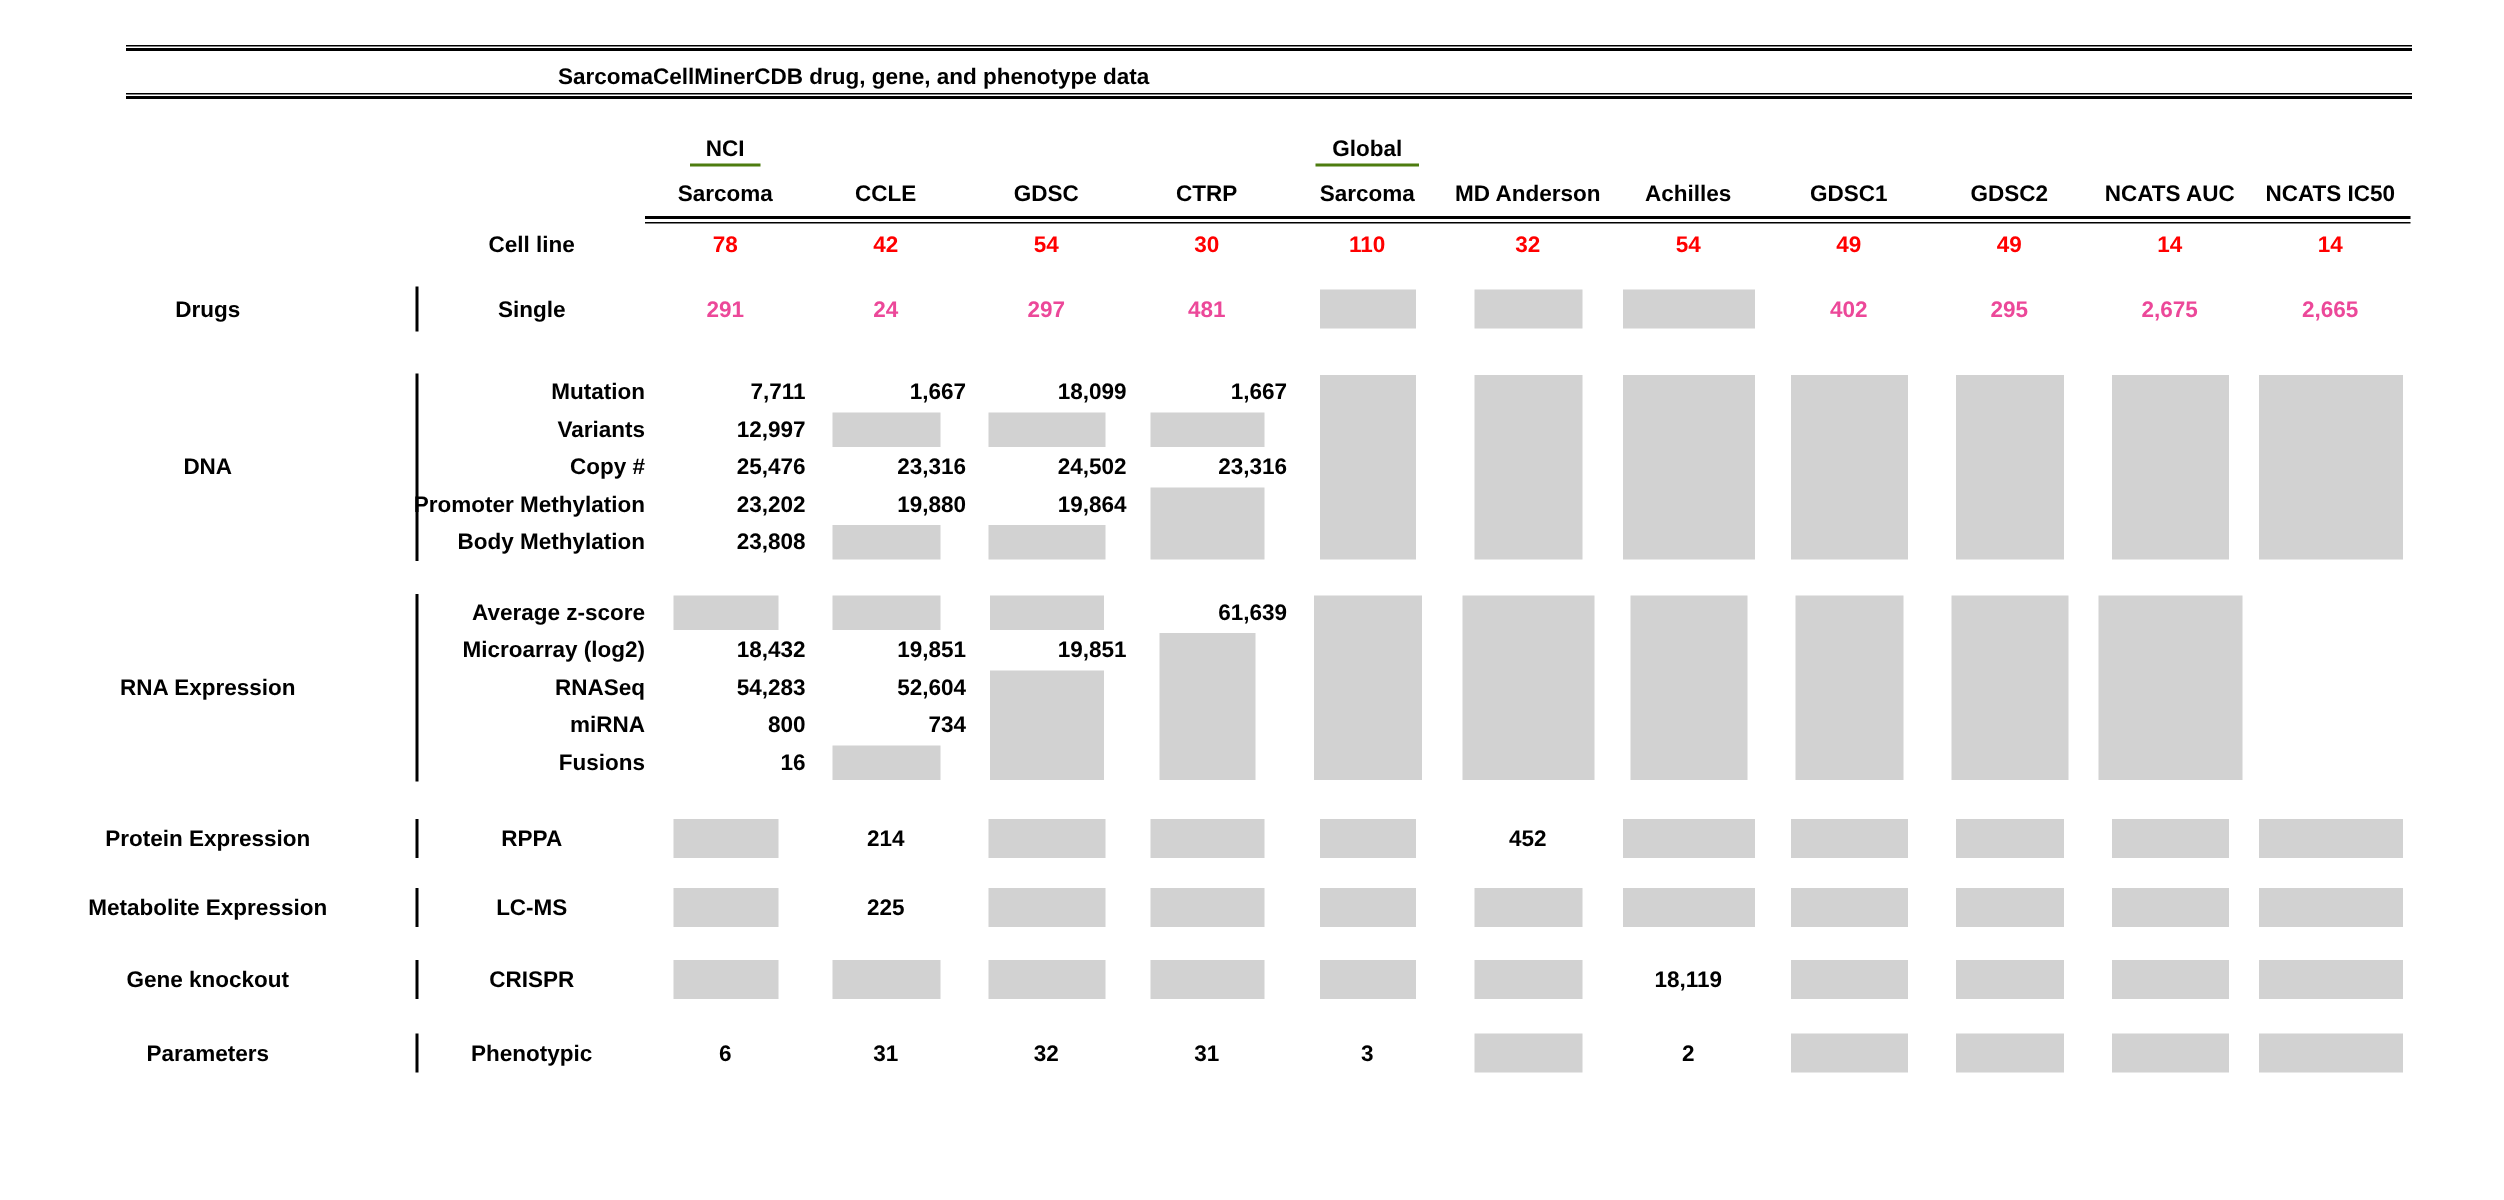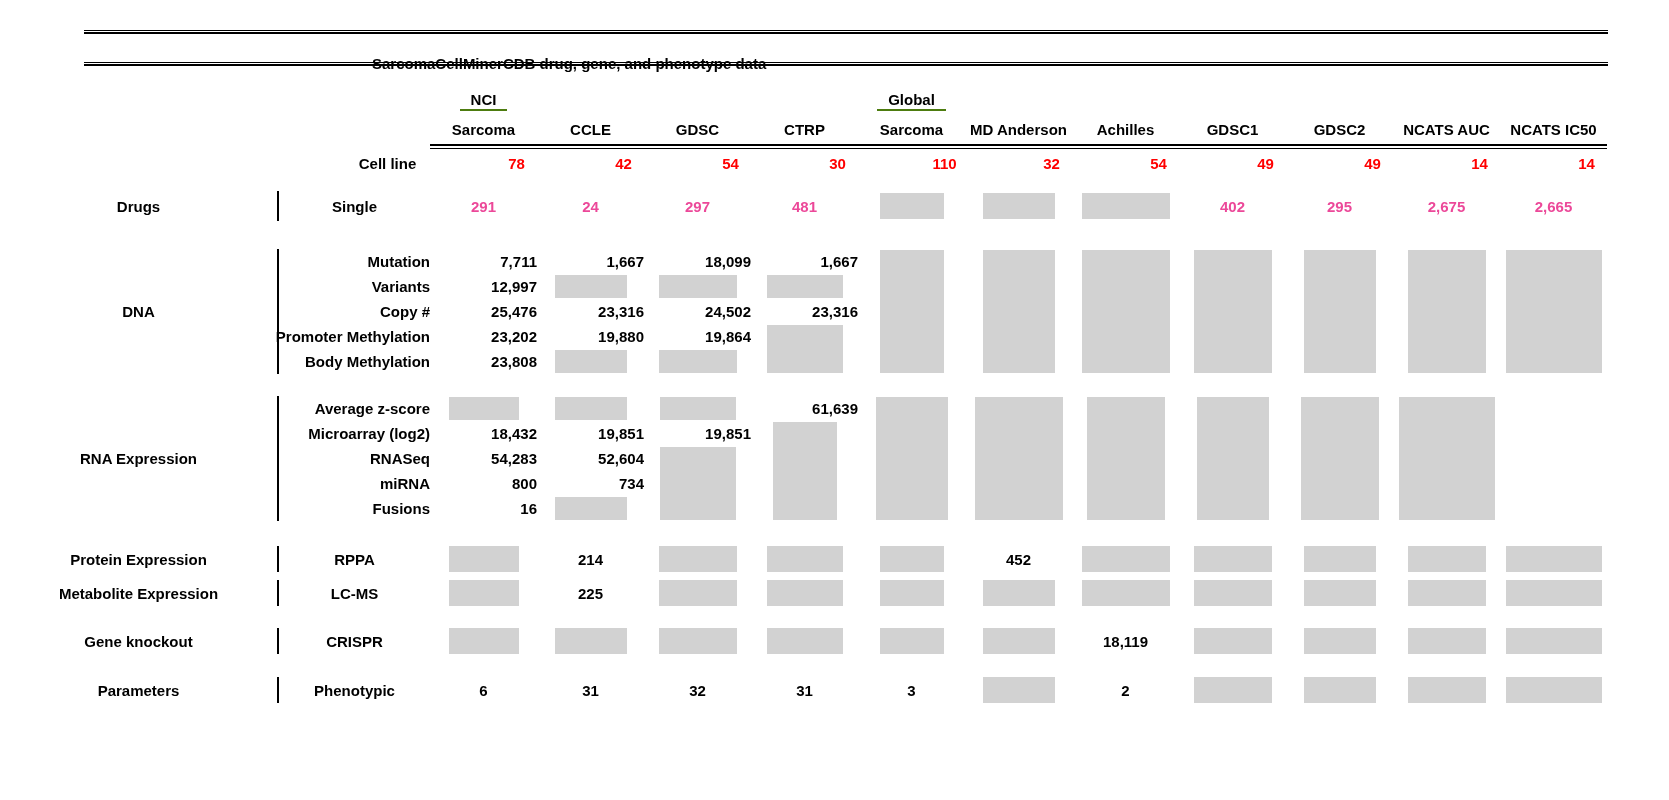--- a/index.html
+++ b/index.html
@@ -3,21 +3,21 @@
 <meta charset="utf-8">
 <style>
   html,body{margin:0;padding:0;background:#fff;}
   .page{position:relative;width:1669px;height:800px;background:#fff;overflow:hidden;
         font-family:"Liberation Sans",sans-serif;font-weight:bold;color:#000;font-size:15px;}
   
   .trule{margin-left:84px;width:1524px;height:1px;border-top:1px solid #000;border-bottom:2px solid #000;margin-top:30px;}
   .trule2{margin-left:84px;width:1524px;height:1px;border-top:1px solid #000;border-bottom:2px solid #000;}
   .drule{margin-left:430px;width:1177px;height:2px;border-top:2px solid #000;border-bottom:1px solid #000;}
   .title-band{position:relative;height:28px;}
-  .title-band span{position:absolute;left:372px;top:16px;line-height:28px;font-size:15px;white-space:nowrap;}
+  .title-band span{position:absolute;left:372px;top:4px;line-height:28px;font-size:15px;white-space:nowrap;}
   
   .row{display:flex;align-items:center;}
   .cs{width:277px;flex:none;display:flex;align-items:center;justify-content:center;white-space:nowrap;}
   .cb{width:2px;flex:none;align-self:stretch;}
   .cb.bar{background:#000;}
   .cl{width:151px;flex:none;display:flex;align-items:center;justify-content:center;white-space:nowrap;}
   .cd{width:107px;flex:none;display:flex;align-items:center;justify-content:center;white-space:nowrap;}
   
   .stack{flex-direction:column;align-items:flex-end;justify-content:flex-start;}
   .slot{height:25px;display:flex;align-items:center;justify-content:center;white-space:nowrap;}
@@ -28,26 +28,26 @@
   .c0 .gb{width:70px;} .c1 .gb{width:72px;} .c2 .gb{width:78px;} .c3 .gb{width:76px;}
   .c4 .gb{width:64px;} .c5 .gb{width:72px;} .c6 .gb{width:88px;} .c7 .gb{width:78px;}
   .c8 .gb{width:72px;} .c9 .gb{width:78px;} .c10 .gb{width:96px;}
   
   .red{color:#FF0000;}
   .blue{color:#ec4899;}
   
   .hdr-top{margin-top:24px;height:22px;}
   .hdr-top .u{display:inline-block;border-bottom:2px solid #4d7c0f;padding:0 11px 1px 11px;}
   .hdr-main{margin-top:2px;height:30px;}
-  .r-red{height:28px;padding-left:33px;}
+  .r-red{height:28px;}
   .r-drugs{margin-top:14px;height:30px;}
   .sec-dna{margin-top:28px;}
   .sec-rna{margin-top:22px;}
   .r-rppa{margin-top:25px;height:26px;}
-  .r-lcms{margin-top:8px;height:26px;}
+  .r-lcms{margin-top:20px;height:26px;}
   .r-crispr{margin-top:22px;height:26px;}
   .r-pheno{margin-top:23px;height:26px;}
   .section{display:flex;align-items:stretch;}
   .section .cs{align-self:stretch;}
 </style>
 </head>
 <body>
 
 <div class="page">
 

